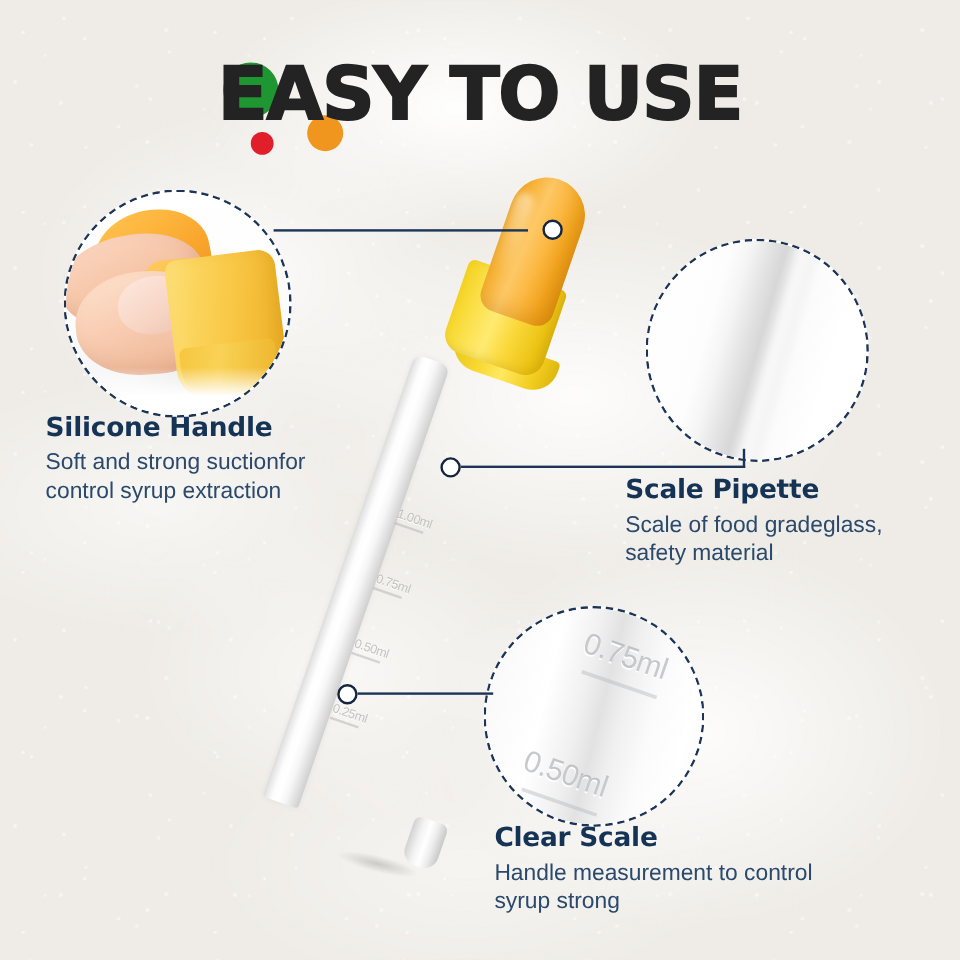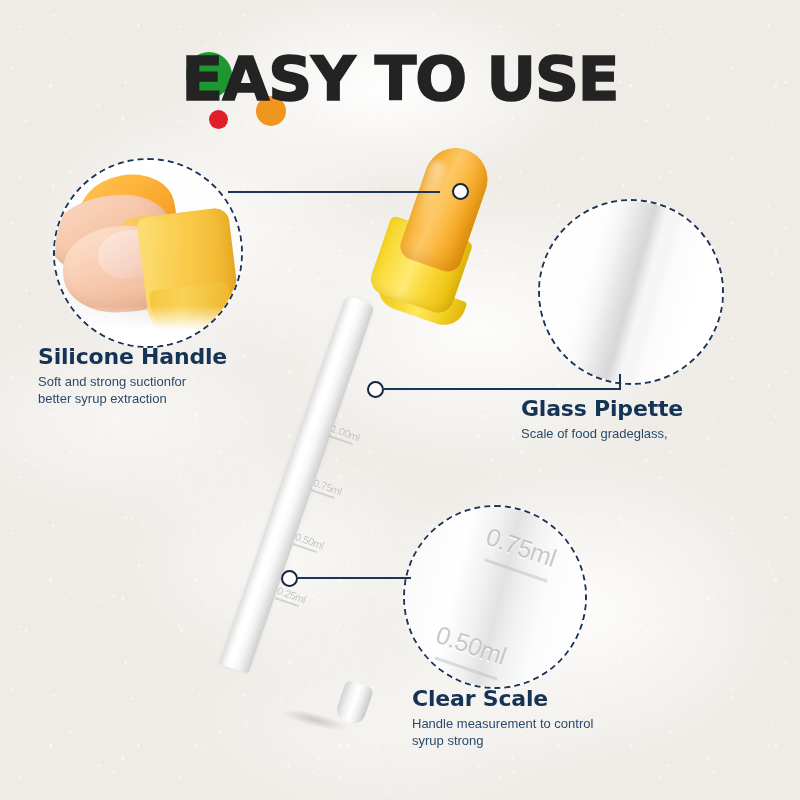--- a/index.html
+++ b/index.html
@@ -241,21 +241,21 @@
   .block{position:absolute;}
   .block h3{
     margin:0 0 5px 0;
     font-family:"DejaVu Sans", sans-serif;
     font-size:22px;font-weight:bold;color:#153355;
     letter-spacing:-.2px;
   }
   .block p{
     margin:0;
     font-family:"Liberation Sans", sans-serif;
-    font-size:13px;line-height:1.28;color:#2b4a6b;
+    font-size:19px;line-height:1.28;color:#2b4a6b;
   }
   .b-handle{left:38px;top:344px;width:300px;}
   .b-pipette{left:521px;top:396px;width:280px;}
   .b-scale{left:412px;top:686px;width:320px;}
 </style>
 </head>
 <body>
 
 <div id="stage">
 
@@ -324,26 +324,27 @@
       <div class="zoom-scale-tick" style="left:28px;top:160px;"></div>
       <div class="zoom-scale-label" style="left:30px;top:124px;">0.50ml</div>
     </div>
   </div>
   <div class="node" style="left:281px;top:570px;"></div>
   <div class="conn conn-h" style="left:298px;top:577px;width:113px;"></div>
 
   <div class="block b-handle">
     <h3>Silicone Handle</h3>
     <p>Soft and strong suctionfor</p>
-    <p>better syrup extraction</p>
+    <p>control syrup extraction</p>
   </div>
 
   <div class="block b-pipette">
-    <h3>Glass Pipette</h3>
+    <h3>Scale Pipette</h3>
     <p>Scale of food gradeglass,</p>
+    <p>safety material</p>
   </div>
 
   <div class="block b-scale">
     <h3>Clear Scale</h3>
     <p>Handle measurement to control</p>
     <p>syrup strong</p>
   </div>
 
 </div>
 

